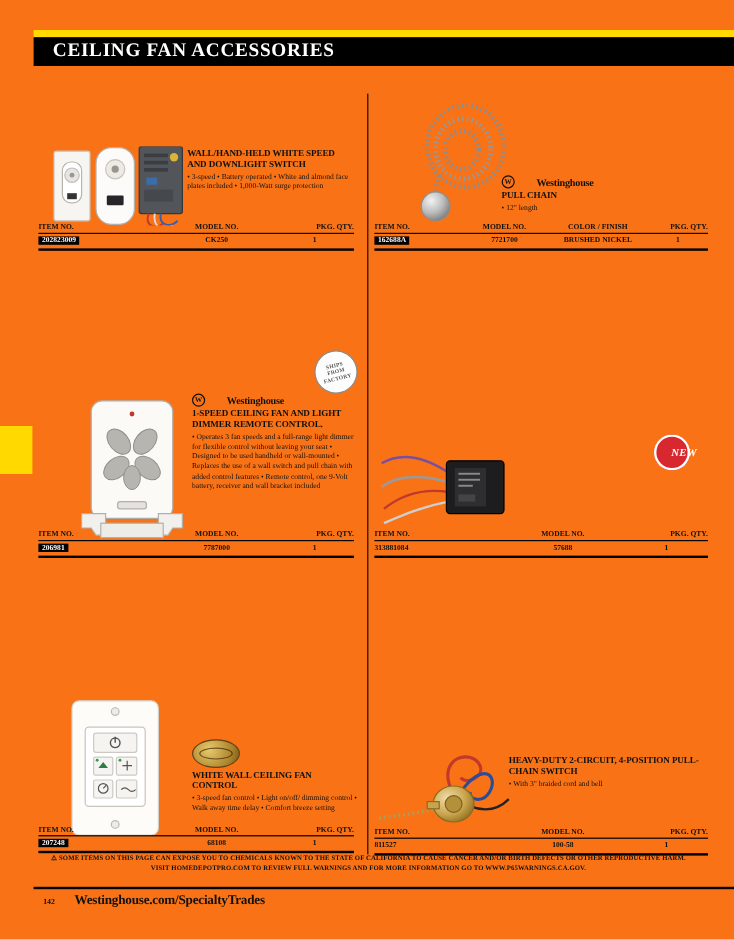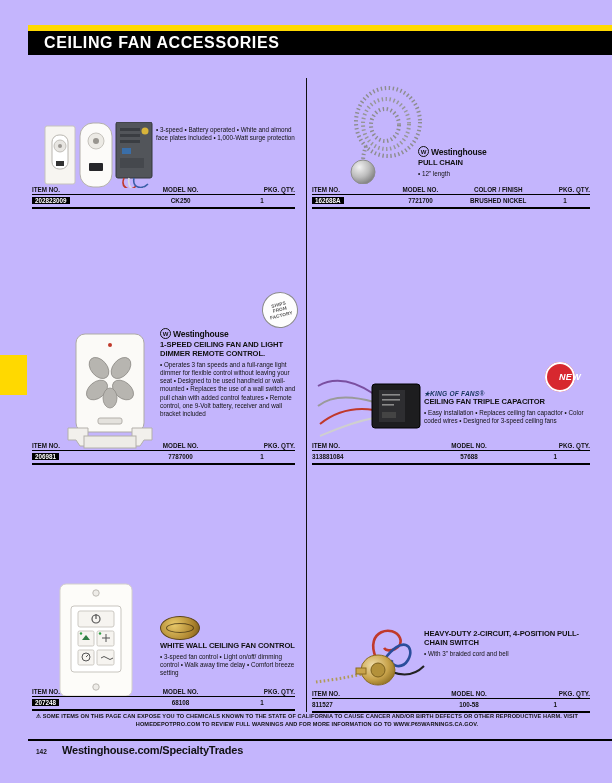--- a/index.html
+++ b/index.html
@@ -1,34 +1,34 @@
 <!DOCTYPE html>
 <html><head>
 <meta charset="utf-8">
 <style>
   html,body{margin:0;padding:0;background:#e9e9e9;}
-  .page{position:relative;width:612px;height:783px;background:#c4b5fd;margin:0 auto;
-        font-family:Liberation Sans, sans-serif;color:#111;overflow:hidden;}
+  .page{position:relative;width:612px;height:783px;background:#f97316;margin:0 auto;
+        font-family:Liberation Serif, serif;color:#111;overflow:hidden;}
 
   
   .ybar{position:absolute;left:28px;top:25px;width:584px;height:6px;background:#FFD900;}
   .bbar{position:absolute;left:28px;top:31px;width:584px;height:24px;background:#000;
         display:flex;align-items:center;}
   .bbar span{color:#fff;font-weight:bold;font-size:16px;letter-spacing:0.6px;padding-left:16px;}
 
   .divider{position:absolute;left:306px;top:78px;width:1px;height:634px;background:#111;}
   .ytab{position:absolute;left:0;top:355px;width:27px;height:40px;background:#FFD900;}
 
   
   .prod{position:absolute;}
   .pimg{position:absolute;}
   .ptext{position:absolute;}
   .ptitle{font-weight:bold;font-size:7.6px;line-height:1.18;letter-spacing:-0.1px;}
   .pbullets{font-size:6.3px;line-height:1.3;margin-top:2px;}
-  .brandline{display:flex;align-items:center;gap:2px;margin-bottom:2px;}
+  .brandline{display:flex;align-items:center;gap:18px;margin-bottom:2px;}
   .wcirc{width:9px;height:9px;border:1px solid #111;border-radius:50%;font-size:6px;font-weight:bold;
          display:inline-flex;align-items:center;justify-content:center;flex:0 0 auto;}
   .wname{font-weight:bold;font-size:8.5px;letter-spacing:-0.2px;}
   .kof{font-size:6.6px;font-weight:bold;font-style:italic;color:#16355e;letter-spacing:0.2px;}
 
   
   .ptable{position:absolute;left:0;right:0;font-size:6.3px;}
   .ptable .hd{display:grid;font-weight:bold;border-bottom:1.6px solid #000;padding-bottom:1px;}
   .ptable .rw{display:grid;border-bottom:2.2px solid #000;padding:2px 0 2.5px 0;align-items:center;}
   .cols3{grid-template-columns:38% 37% 25%;}
@@ -89,20 +89,21 @@
         <rect x="76" y="18" width="20" height="3" fill="#3a3d42"></rect>
         <circle cx="101" cy="9" r="3.5" fill="#d8b43a"></circle>
         <rect x="78" y="26" width="9" height="6" fill="#3a6ea8"></rect>
         <rect x="76" y="36" width="24" height="10" fill="#45484d"></rect>
         <path d="M80,56 C76,66 86,70 92,64" fill="none" stroke="#c0392b" stroke-width="1.6"></path>
         <path d="M90,56 C88,66 98,68 104,62" fill="none" stroke="#3b5ea8" stroke-width="1.6"></path>
         <path d="M85,56 C83,68 93,72 100,66" fill="none" stroke="#dcdcdc" stroke-width="1.6"></path>
       </svg>
     </div>
     <div class="ptext" style="left:124px;top:8px;width:140px;">
+      <div class="ptitle">WALL/HAND-HELD WHITE SPEED AND DOWNLIGHT SWITCH</div>
       <div class="pbullets">• 3-speed • Battery operated • White and almond face plates included • 1,000-Watt surge protection</div>
     </div>
     <div class="ptable" style="top:70px;">
       <div class="hd cols3">
         <span>ITEM NO.</span>
         <span class="c">MODEL NO.</span>
         <span class="r">PKG. QTY.</span>
       </div>
       <div class="rw cols3">
         <span class="inv bld">202823009</span>
@@ -209,25 +210,20 @@
         <path d="M58,32 C30,24 12,28 2,36" fill="none" stroke="#9a9a9a" stroke-width="2"></path>
         <path d="M58,40 C32,36 14,46 4,54" fill="none" stroke="#c0392b" stroke-width="2"></path>
         <path d="M58,48 C36,52 18,60 4,66" fill="none" stroke="#cfcfcf" stroke-width="2"></path>
         <rect x="56" y="14" width="48" height="44" rx="3" fill="#1d1d1f" stroke="#000"></rect>
         <rect x="63" y="20" width="26" height="32" fill="#2e2e31"></rect>
         <rect x="66" y="24" width="18" height="1.6" fill="#8a8a8a"></rect>
         <rect x="66" y="29" width="18" height="1.6" fill="#8a8a8a"></rect>
         <rect x="66" y="34" width="12" height="1.6" fill="#8a8a8a"></rect>
         <rect x="66" y="42" width="14" height="6" fill="#444"></rect>
       </svg>
-    </div>
-    <div class="ptext" style="left:112px;top:32px;width:164px;">
-      <div class="kof">★KING OF FANS®</div>
-      <div class="ptitle">CEILING FAN TRIPLE CAPACITOR</div>
-      <div class="pbullets">• Easy installation • Replaces ceiling fan capacitor • Color coded wires • Designed for 3-speed ceiling fans</div>
     </div>
     <div class="ptable" style="top:84px;">
       <div class="hd cols3">
         <span>ITEM NO.</span>
         <span class="c">MODEL NO.</span>
         <span class="r">PKG. QTY.</span>
       </div>
       <div class="rw cols3">
         <span class="bld">313881084</span>
         <span class="c bld">57688</span>

